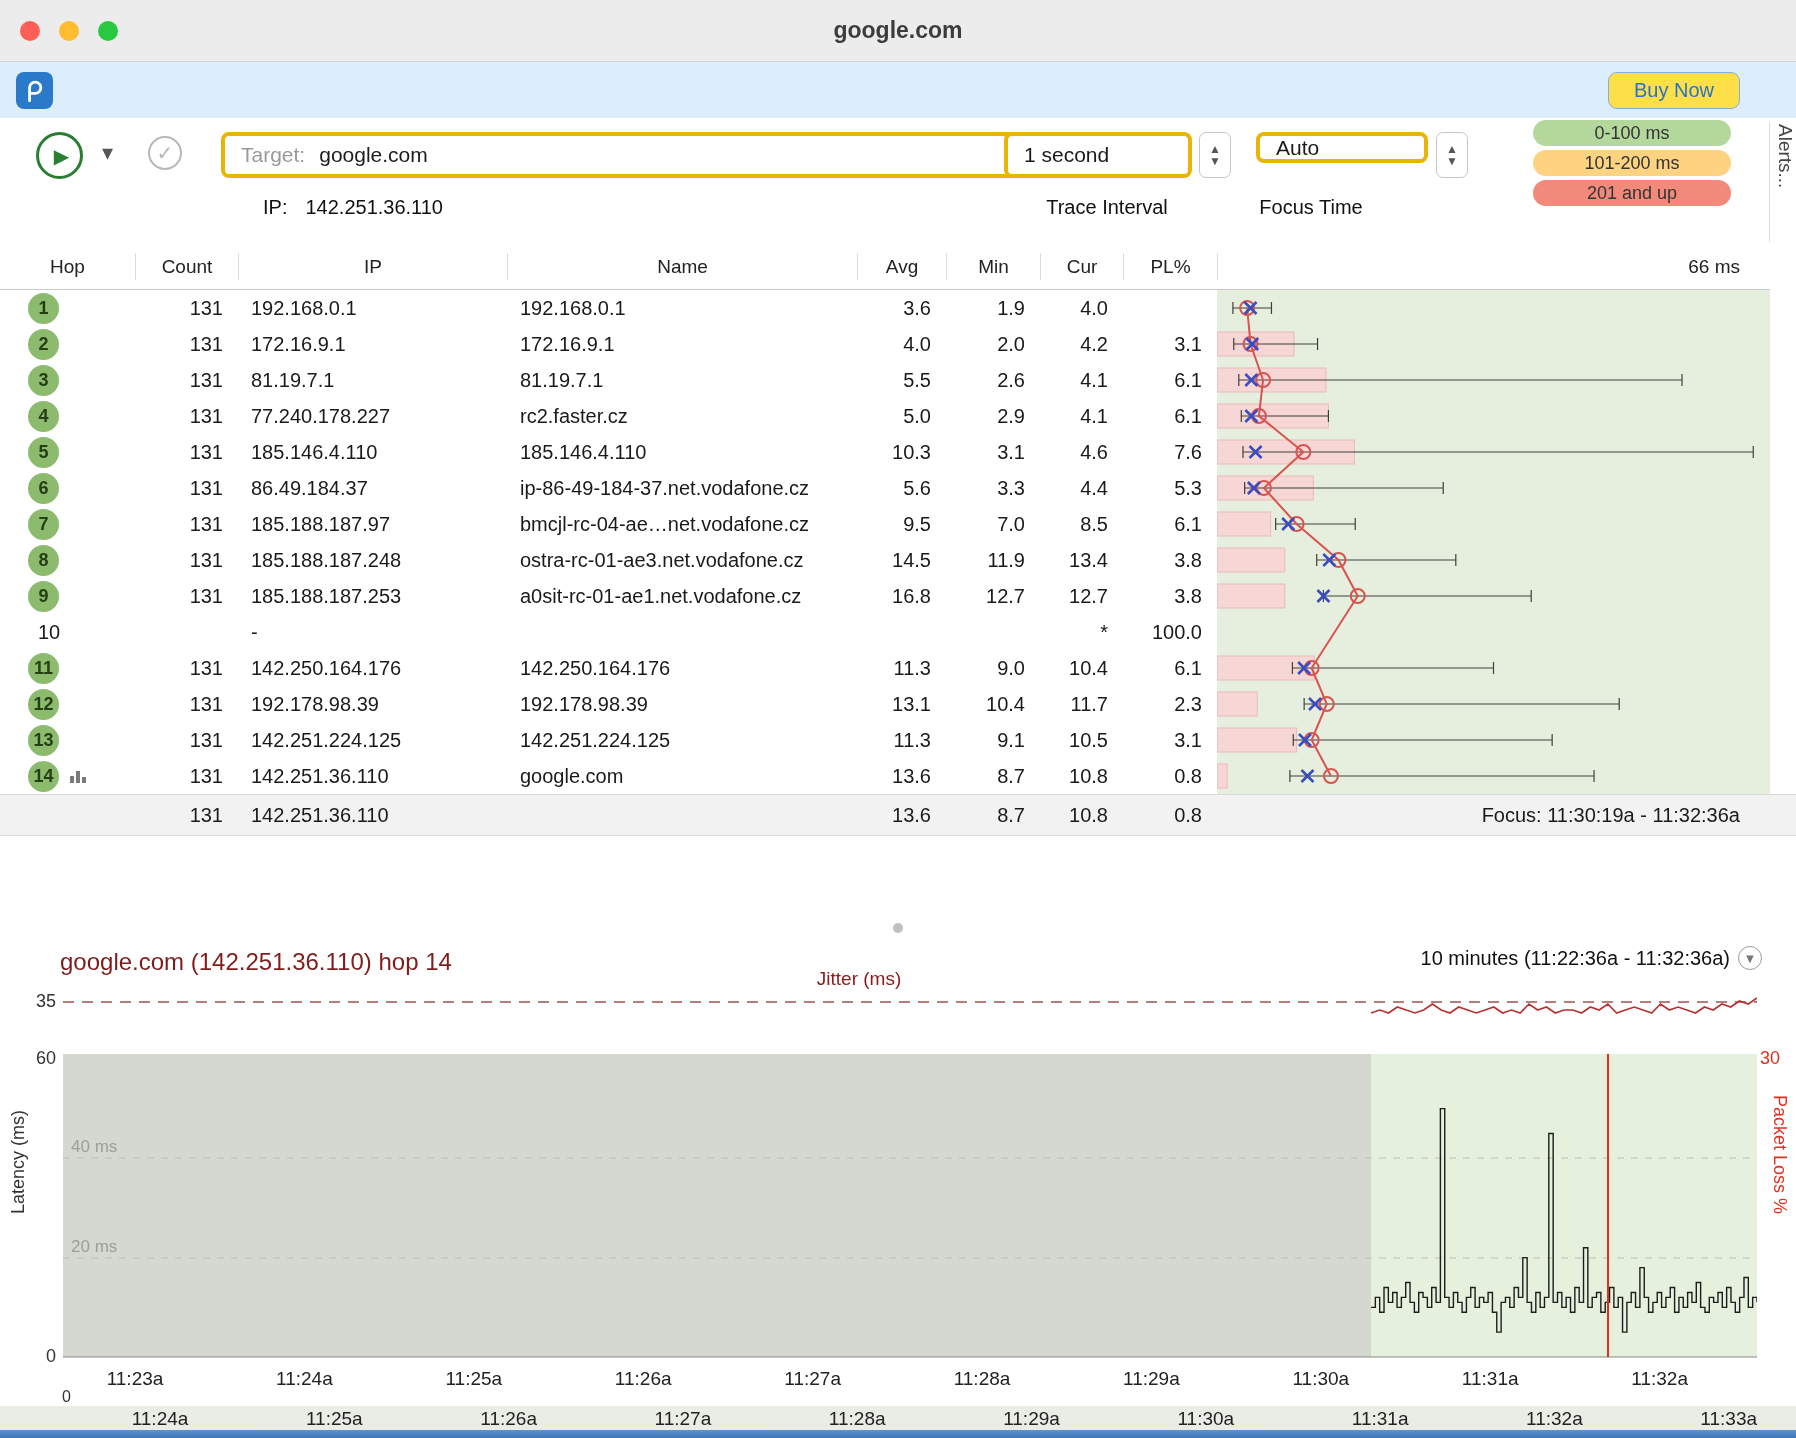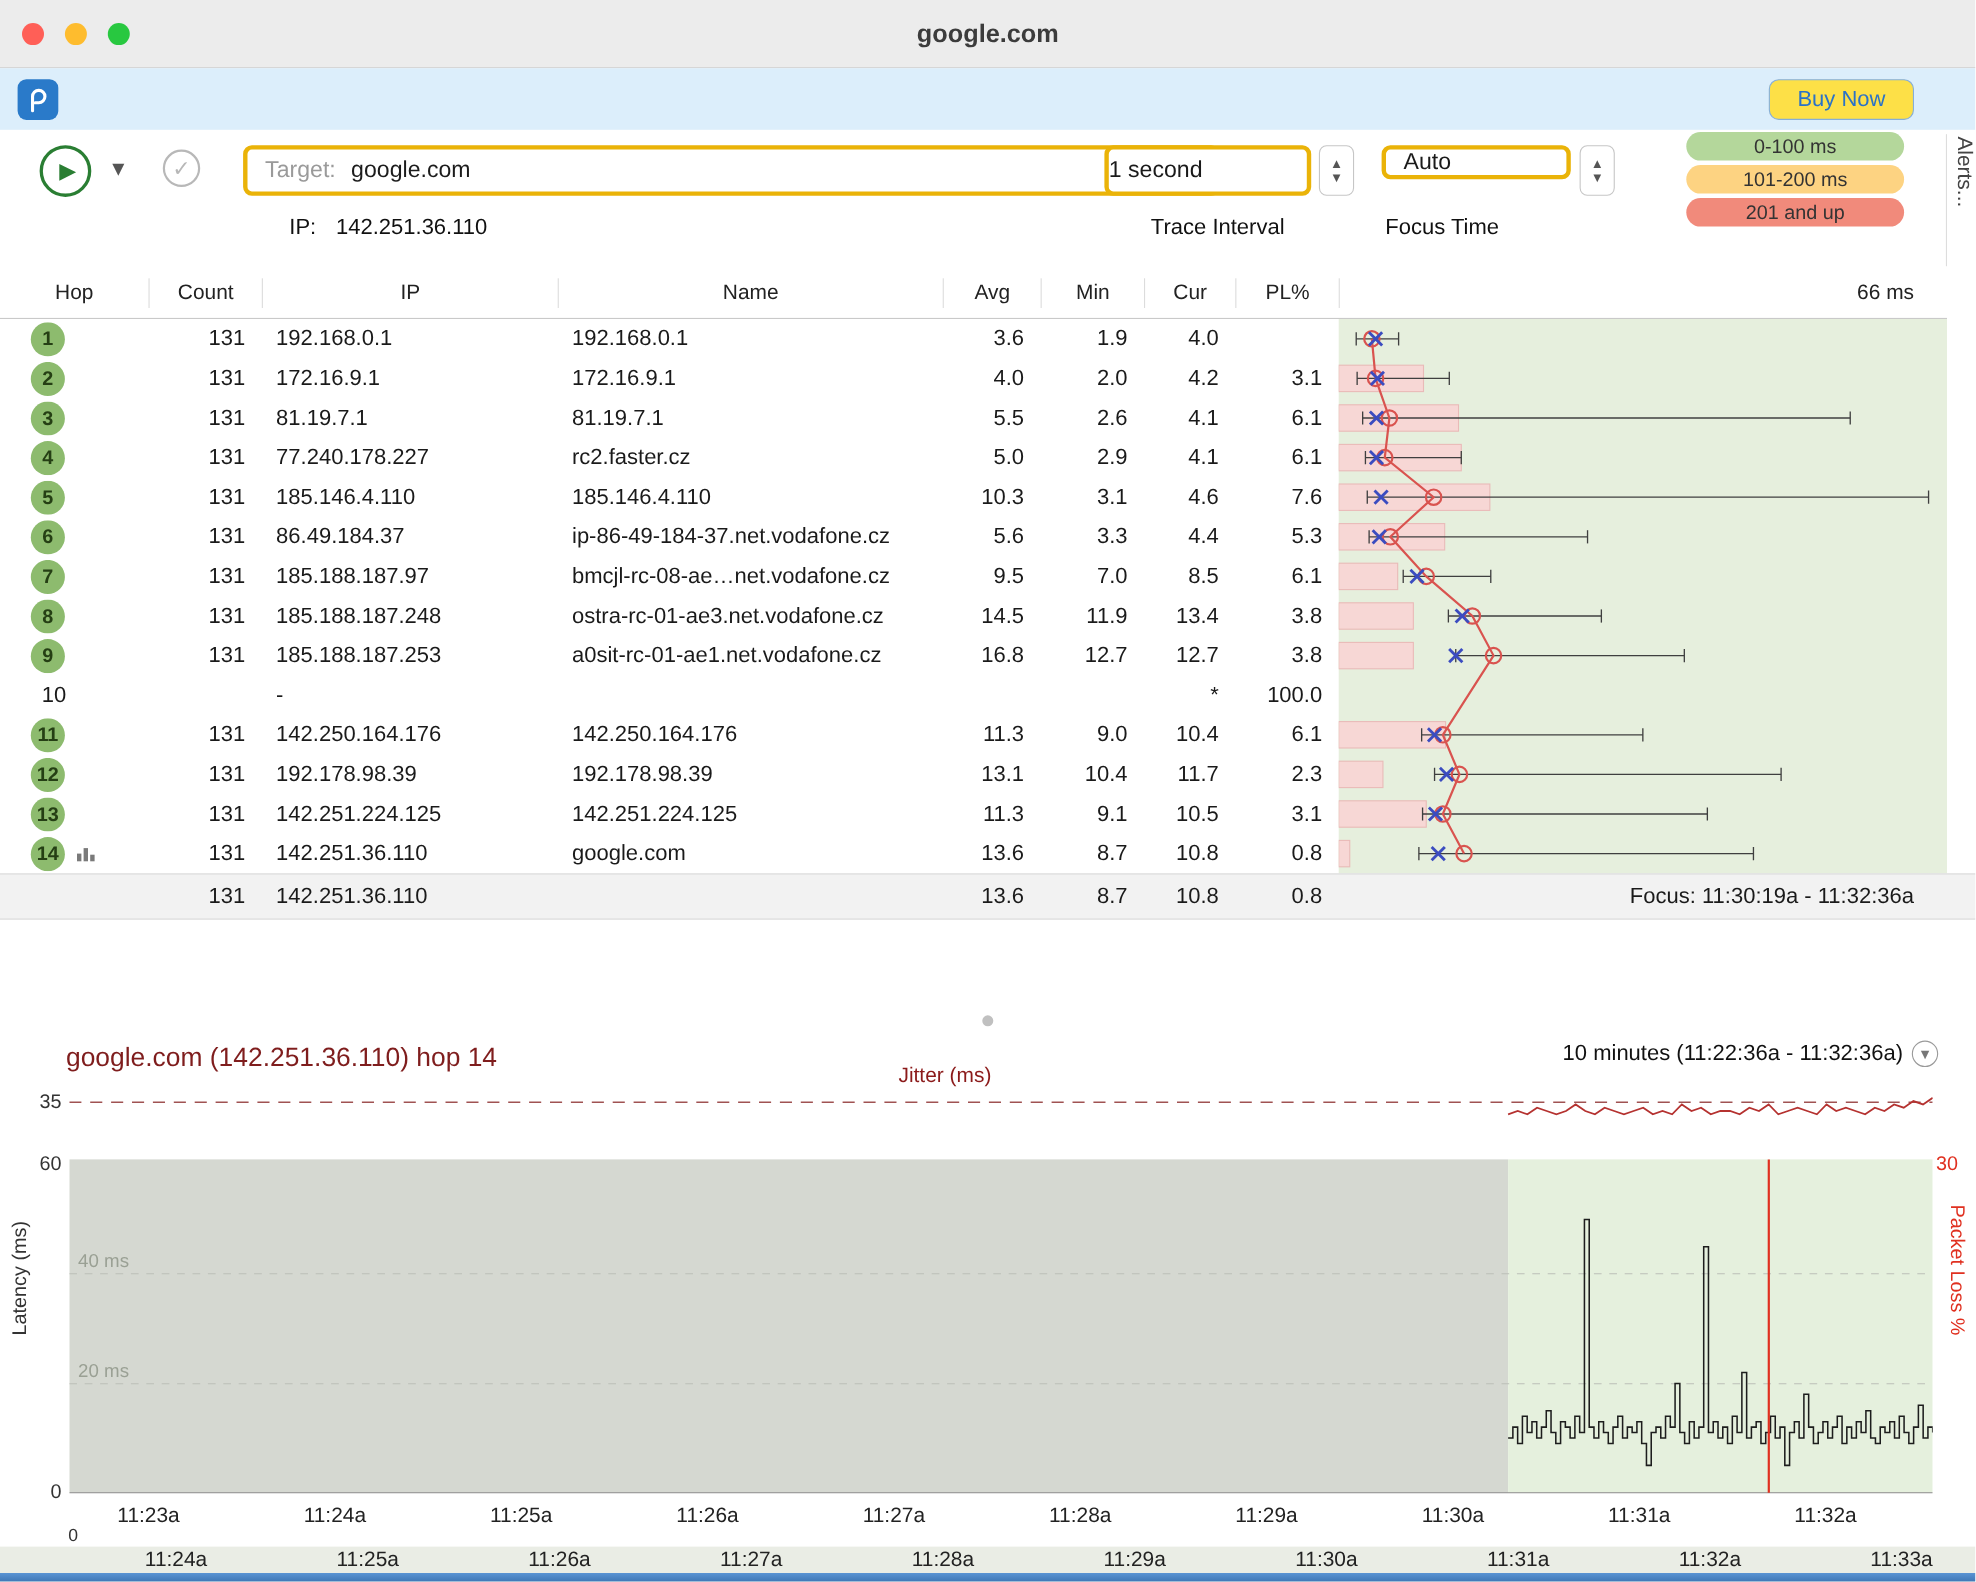--- a/index.html
+++ b/index.html
@@ -22,21 +22,21 @@
   
   .ctl{position:absolute}
   .play{left:36px;top:132px;width:47px;height:47px;border-radius:50%;border:3.5px solid #2a7e33;background:#fff;display:flex;align-items:center;justify-content:center;color:#2a7e33;font-size:20px;padding-left:4px}
   .smallchev{left:102px;top:140px;font-size:22px;color:#555}
   .checkicon{left:148px;top:136px;width:34px;height:34px;border-radius:50%;border:2.5px solid #b8b8b8;color:#b8b8b8;display:flex;align-items:center;justify-content:center;font-size:20px}
   .field{border:4px solid #eab308;border-radius:8px;background:#fff;display:flex;align-items:center;font-size:21px}
   .target-field{left:221px;top:132px;width:888px;height:46px;padding-left:16px}
   .ph{color:#9a9a9a}
   .fv{color:#1c1c1c;margin-left:14px}
   .dd-btn{margin-left:auto;margin-right:4px;width:38px;height:38px;border:1px solid #c2c2c2;border-radius:8px;background:#f4f4f4;display:flex;align-items:center;justify-content:center;color:#555;font-size:16px}
-  .ti-field{left:1004px;top:132px;width:188px;height:46px;padding-left:0}
+  .ti-field{left:1004px;top:132px;width:188px;height:46px;padding-left:16px}
   .ft-field{left:1256px;top:132px;width:172px;height:31px;padding-left:16px}
   .stepper{width:32px;height:46px;border:1px solid #c6c6c6;border-radius:7px;background:#fff;display:flex;flex-direction:column;align-items:center;justify-content:center;color:#555;font-size:12px;line-height:12px}
   .st1{left:1199px;top:132px}.st2{left:1436px;top:132px}
   .legend{left:1533px;top:120px;width:198px}
   .legend-pill{height:26px;border-radius:13px;margin-bottom:4px;display:flex;align-items:center;justify-content:center;font-size:18px;color:#333}
   .alerts{right:0;top:122px;width:27px;height:120px;border-left:1px solid #ddd;writing-mode:vertical-rl;font-size:19px;color:#444;padding-top:2px}
   .sublabel{position:absolute;top:196px;font-size:20px;color:#111}
   .iprow{left:263px;display:flex;gap:18px}
   .ti-label{left:1107px;transform:translateX(-50%)}
   .ft-label{left:1311px;transform:translateX(-50%)}
@@ -234,21 +234,21 @@
         <div class="cell c-num">4.4</div>
         <div class="cell c-num">5.3</div>
         <div></div>
       </div>
       <div class="trow">
         <div class="cell c-hop">
           <span class="hopcircle">7</span>
         </div>
         <div class="cell c-num">131</div>
         <div class="cell c-left">185.188.187.97</div>
-        <div class="cell c-left">bmcjl-rc-08-ae…net.vodafone.cz</div>
+        <div class="cell c-left">bmcjl-rc-04-ae…net.vodafone.cz</div>
         <div class="cell c-num">9.5</div>
         <div class="cell c-num">7.0</div>
         <div class="cell c-num">8.5</div>
         <div class="cell c-num">6.1</div>
         <div></div>
       </div>
       <div class="trow">
         <div class="cell c-hop">
           <span class="hopcircle">8</span>
         </div>

